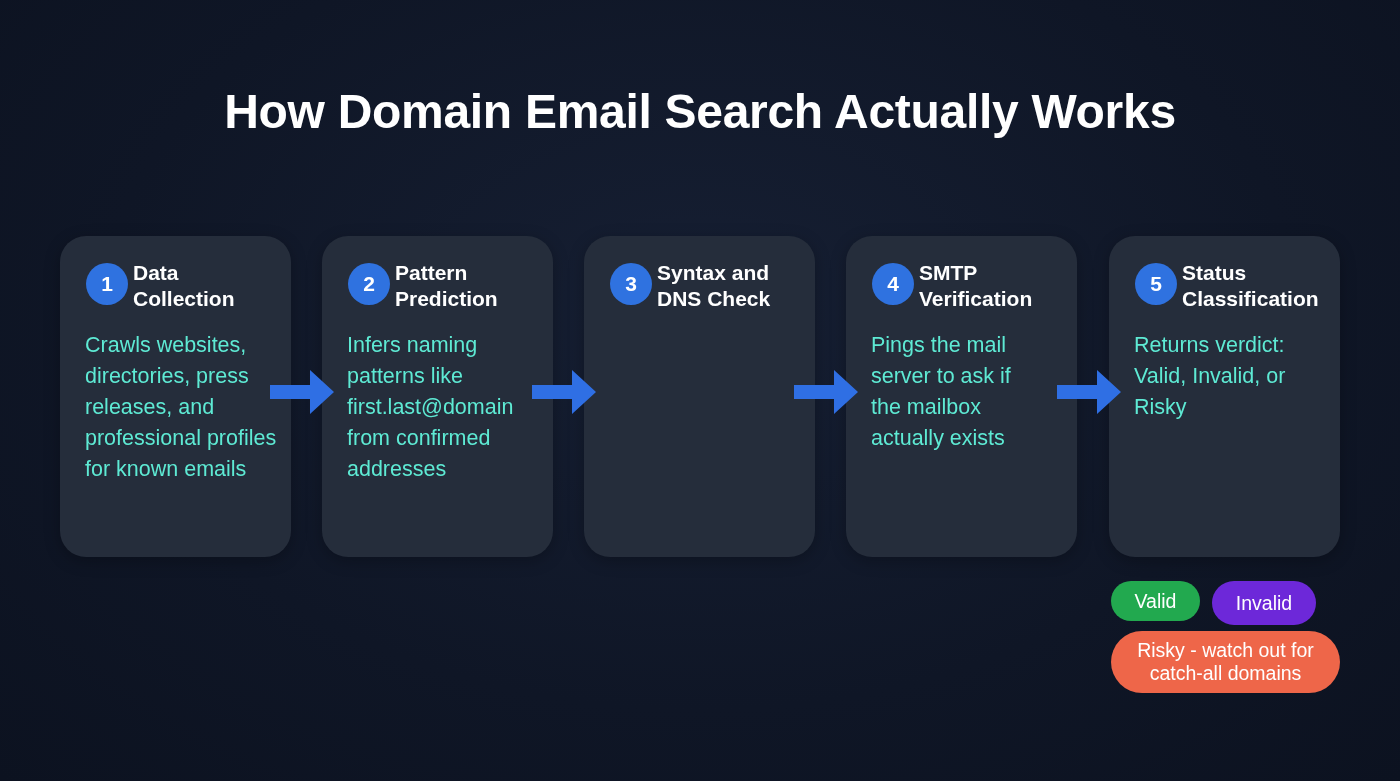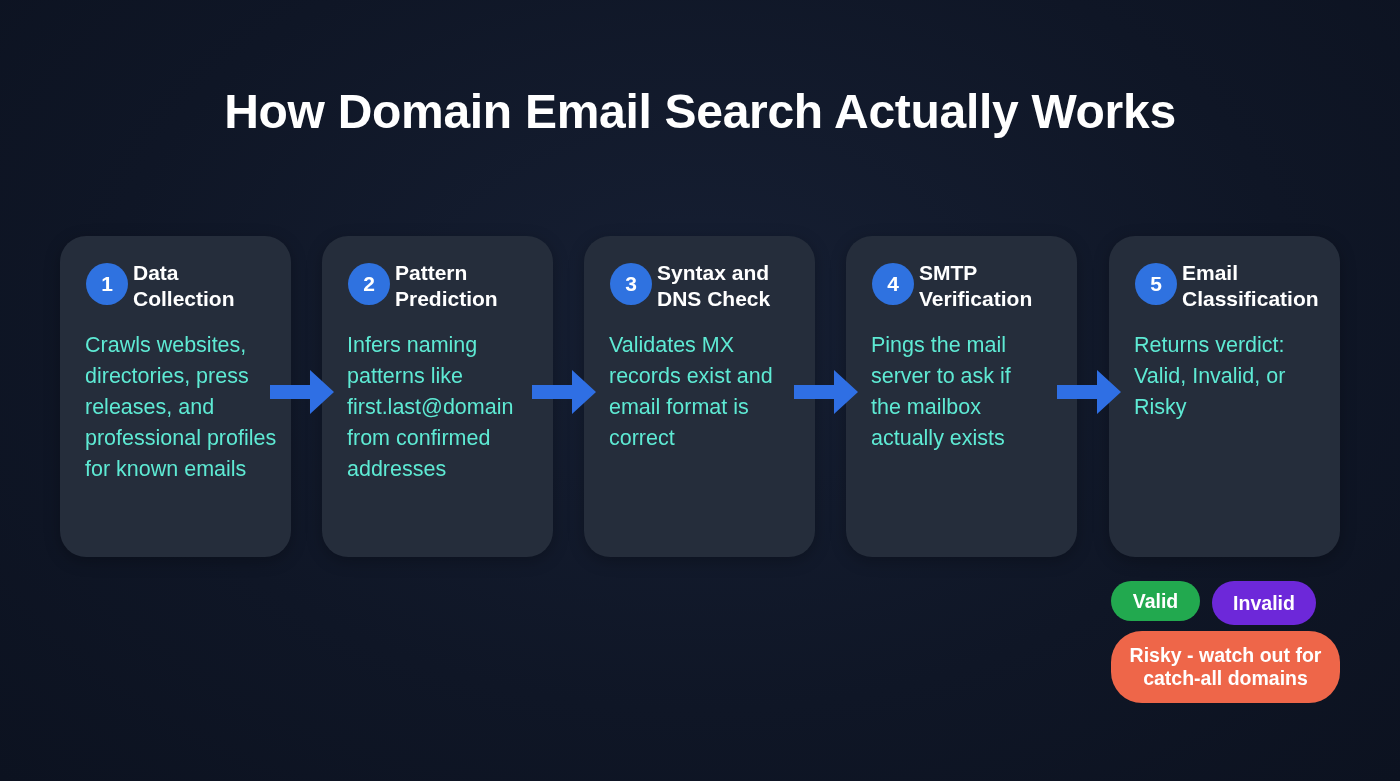--- a/index.html
+++ b/index.html
@@ -33,25 +33,24 @@
   }
   .card-body {
     position: absolute; left: 25px; top: 94px; width: 200px;
     color: #5eead4; font-size: 21.5px; line-height: 31px;
   }
   .arrow { position: absolute; top: 368px; width: 66px; height: 48px; }
   .chip {
     position: absolute; color: #fff; font-size: 19.5px;
     display: flex; align-items: center; justify-content: center; text-align: center;
     border-radius: 24px;
-    font-weight: bold;
   }
   .chip-valid { left: 1111px; top: 581px; width: 89px; height: 40px; background: #22a94f; }
   .chip-invalid { left: 1212px; top: 581px; width: 104px; height: 44px; background: #6d28d9; border-radius: 22px; }
-  .chip-risky { left: 1111px; top: 631px; width: 229px; height: 72px; background: #ee6649; border-radius: 31px; line-height: 23px; padding: 0 10px; }
+  .chip-risky { left: 1111px; top: 631px; width: 229px; height: 62px; background: #ee6649; border-radius: 31px; line-height: 23px; padding: 0 10px; }
 </style>
 </head>
 <body>
 
 <h1 class="title">How Domain Email Search Actually Works</h1>
 
 <div class="card" style="left:60px;">
   <div class="card-head">
     <div class="badge">1</div>
     <div class="card-title" style="width:110px">Data Collection</div>
@@ -65,35 +64,34 @@
     <div class="card-title" style="width:120px">Pattern Prediction</div>
   </div>
   <div class="card-body">Infers naming patterns like first.last@domain from confirmed addresses</div>
 </div>
 
 <div class="card" style="left:584px;">
   <div class="card-head">
     <div class="badge">3</div>
     <div class="card-title" style="width:130px">Syntax and DNS Check</div>
   </div>
-  <div class="card-body" style="width:185px">Validates MX records exist and email format is correct</div>
 </div>
 
 <div class="card" style="left:846px;">
   <div class="card-head">
     <div class="badge">4</div>
     <div class="card-title" style="width:130px">SMTP Verification</div>
   </div>
   <div class="card-body" style="width:175px">Pings the mail server to ask if the mailbox actually exists</div>
 </div>
 
 <div class="card" style="left:1109px;">
   <div class="card-head">
     <div class="badge">5</div>
-    <div class="card-title" style="width:160px">Email Classification</div>
+    <div class="card-title" style="width:160px">Status Classification</div>
   </div>
   <div class="card-body" style="width:180px">Returns verdict: Valid, Invalid, or Risky</div>
 </div>
 
 <svg class="arrow" style="left:270px;" viewBox="0 0 66 48">
     <polygon points="0,17 40,17 40,2 64,24 40,46 40,31 0,31" fill="#2f6fe4"></polygon>
   </svg>
 <svg class="arrow" style="left:532px;" viewBox="0 0 66 48">
     <polygon points="0,17 40,17 40,2 64,24 40,46 40,31 0,31" fill="#2f6fe4"></polygon>
   </svg>

